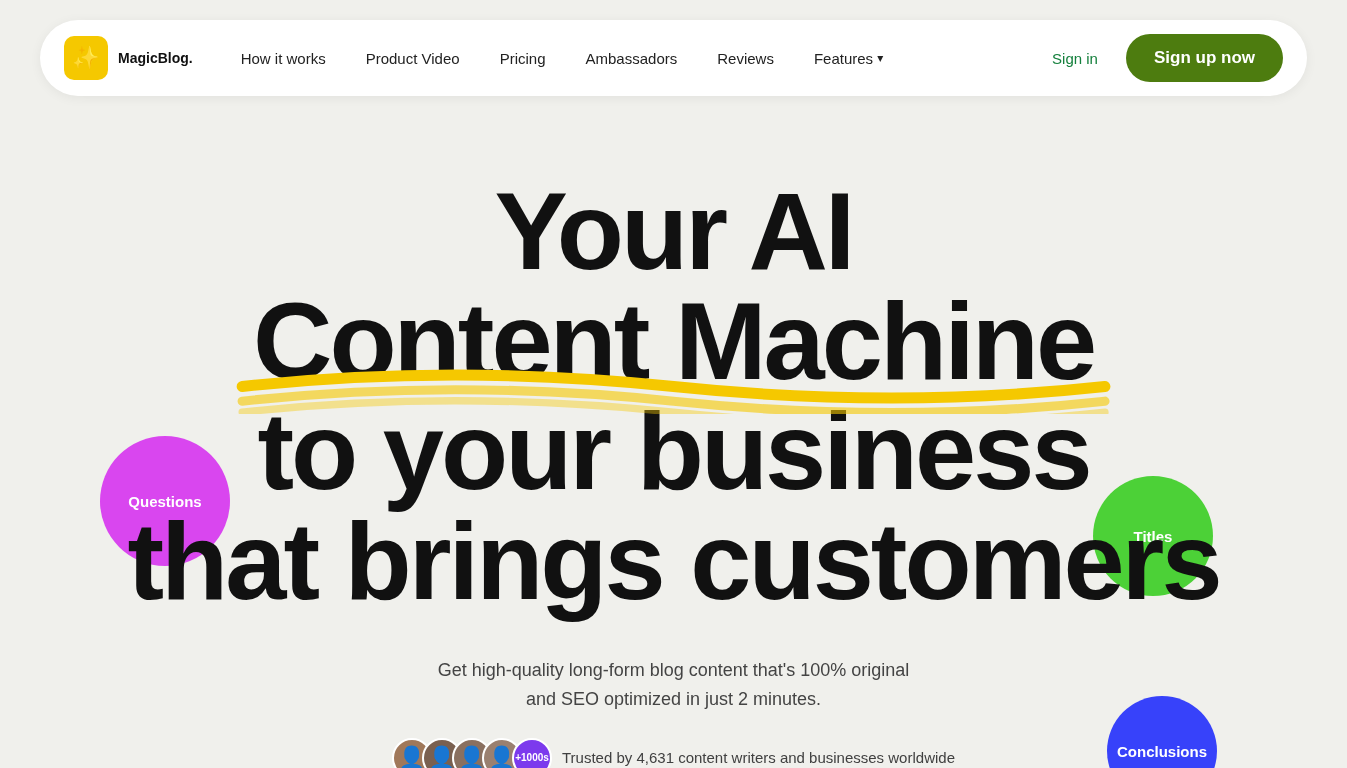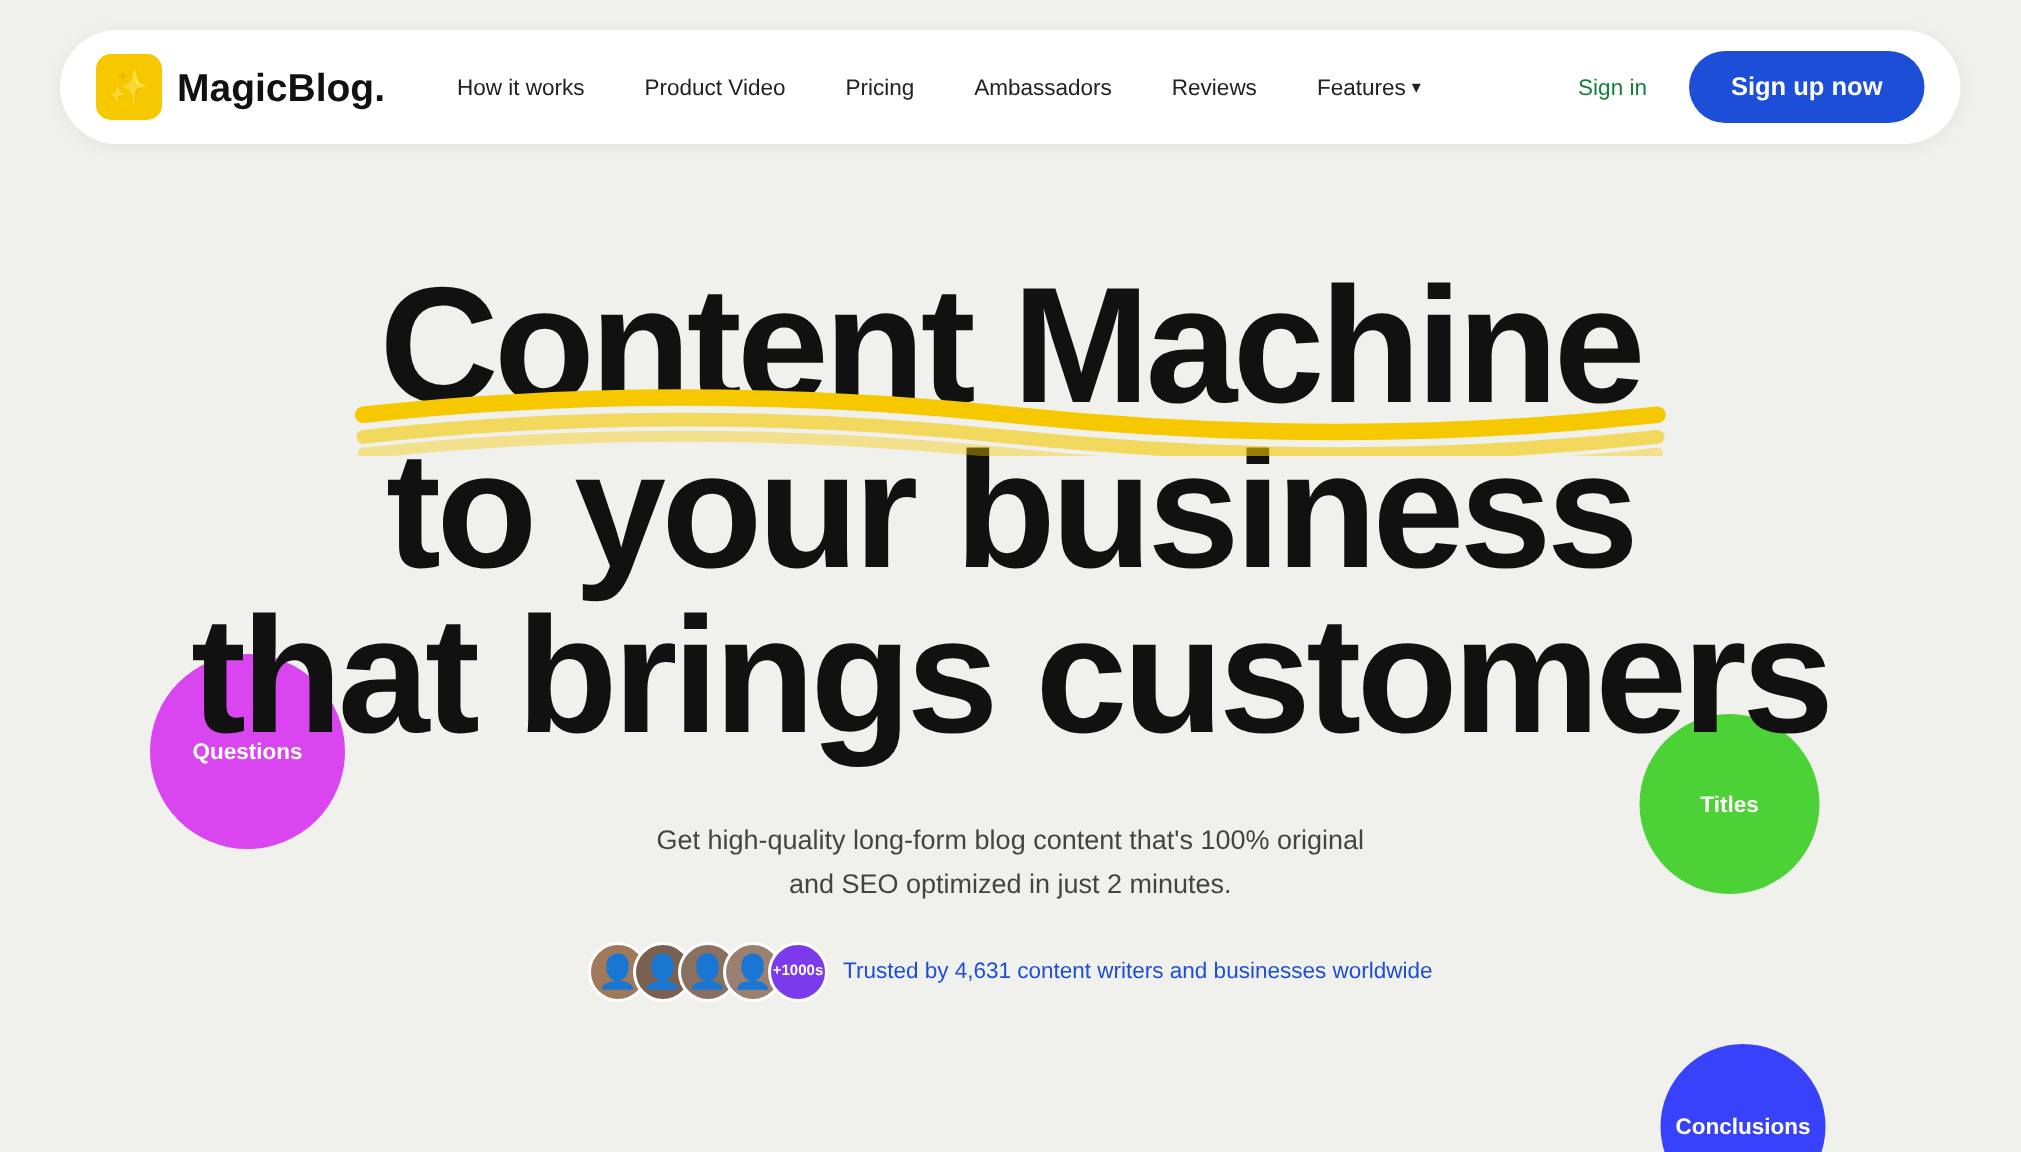--- a/index.html
+++ b/index.html
@@ -37,21 +37,21 @@
       height: 44px;
       background: #f5c800;
       border-radius: 10px;
       display: flex;
       align-items: center;
       justify-content: center;
       font-size: 22px;
     }
 
     .logo-text {
-      font-size: 26px;
+      font-size: 14px;
       font-weight: 800;
       color: #111;
     }
 
     .nav-links {
       display: flex;
       align-items: center;
       gap: 4px;
       flex: 1;
     }
@@ -88,21 +88,21 @@
       padding: 10px 18px;
       font-size: 15px;
       font-weight: 500;
       color: #15803d;
       text-decoration: none;
       border-radius: 30px;
       cursor: pointer;
     }
 
     .sign-up-btn {
-      background: #1d4ed8;
+      background: #4d7c0f;
       color: #fff;
       border: none;
       border-radius: 50px;
       padding: 14px 28px;
       font-size: 17px;
       font-weight: 700;
       cursor: pointer;
       text-decoration: none;
       white-space: nowrap;
     }
@@ -178,21 +178,21 @@
 
     .avatar-plus {
       background: #7c3aed;
       color: #fff;
       font-size: 11px;
       font-weight: 700;
     }
 
     .social-proof-text {
       font-size: 15px;
-      color: #1d4ed8;
+      color: #404040;
     }
 
     
     .float-circle {
       position: absolute;
       border-radius: 50%;
       display: flex;
       align-items: center;
       justify-content: center;
       font-weight: 700;
@@ -280,20 +280,23 @@
   </div>
   <div class="float-circle circle-titles">
     <span>Titles</span>
   </div>
   <div class="float-circle circle-conclusions">
     <span>Conclusions</span>
   </div>
 
   <div class="hero">
     <h1 class="hero-title">
+      <div>
+        <span>Your AI</span>
+      </div>
       <div class="hero-title-line2">
         <span>Content Machine</span>
         
         <svg class="underline-svg" viewBox="0 0 960 60" xmlns="http://www.w3.org/2000/svg" preserveAspectRatio="none">
           <path d="M 10 30 Q 240 5, 480 30 Q 720 55, 950 30" stroke="#f5c800" stroke-width="12" fill="none" stroke-linecap="round"></path>
           <path d="M 10 46 Q 240 21, 480 46 Q 720 71, 950 46" stroke="#f5c800" stroke-width="10" fill="none" stroke-linecap="round" opacity="0.6"></path>
           <path d="M 10 58 Q 240 33, 480 58 Q 720 83, 950 58" stroke="#f5c800" stroke-width="8" fill="none" stroke-linecap="round" opacity="0.4"></path>
         </svg>
       </div>
       <div>

